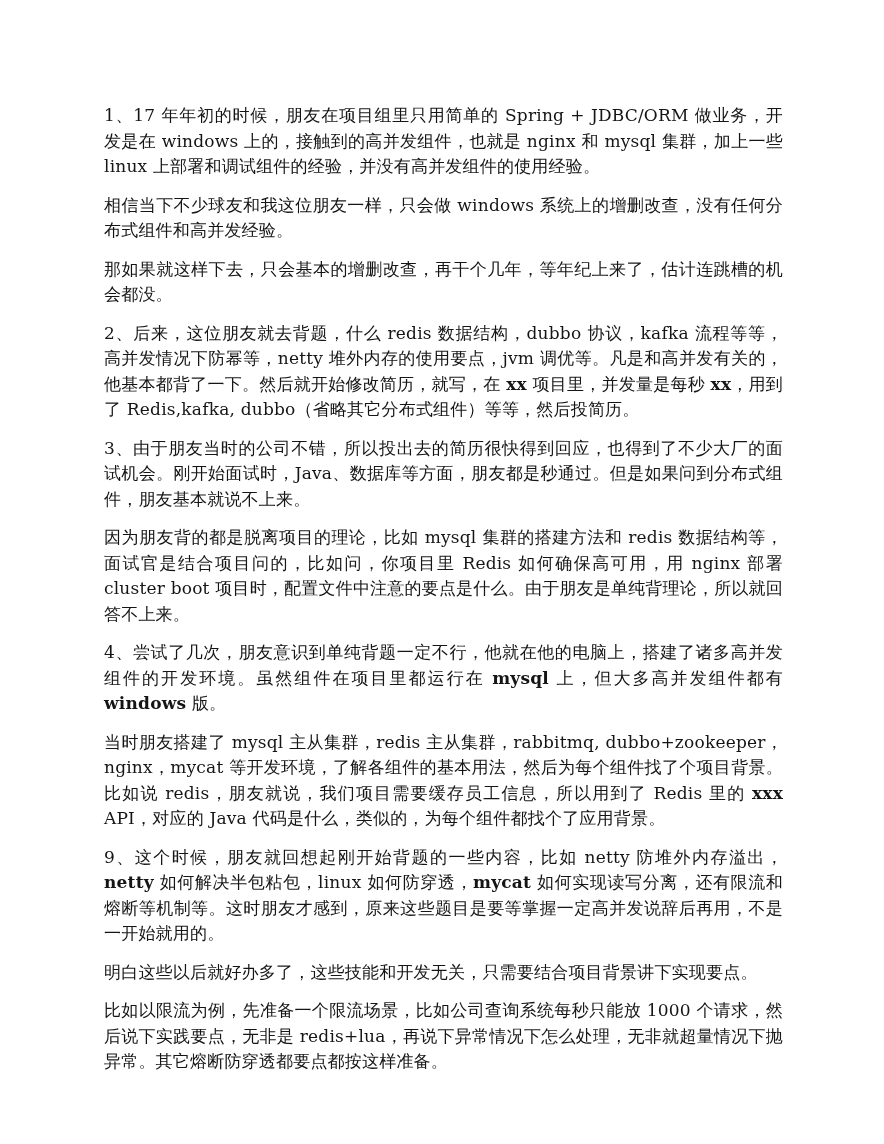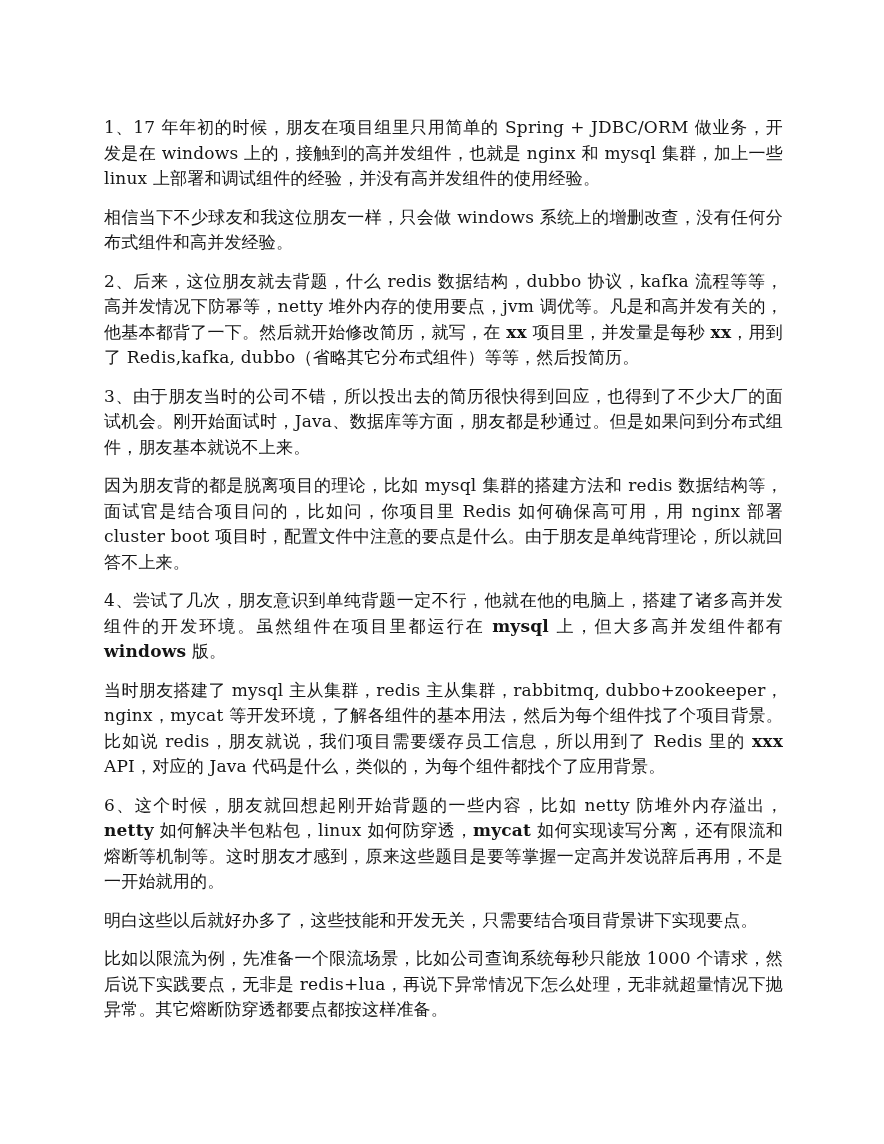--- a/index.html
+++ b/index.html
@@ -17,37 +17,38 @@
     width: 884px;
     min-height: 1144px;
     padding: 103px 101px 40px 104px;
     background: #ffffff;
     font-family: "DejaVu Serif", "Liberation Serif", serif;
     font-size: 17px;
     line-height: 1.5;
     color: #151515;
   }
   .page p {
-    margin: 12px 0 13px 0;
+    margin: 0 0 13px 0;
     text-align: justify;
     letter-spacing: 0.2px;
   }
   .page strong {
     font-weight: bold;
   }
 </style>
 </head>
 <body>
 
 <main class="page">
   <article>
       <p><span>1、17 年年初的时候，朋友在项目组里只用简单的 Spring + JDBC/ORM 做业务，开发是在 windows 上的，接触到的高并发组件，也就是 nginx 和 mysql 集群，加上一些 linux 上部署和调试组件的经验，并没有高并发组件的使用经验。</span></p>
       <p><span>相信当下不少球友和我这位朋友一样，只会做 windows 系统上的增删改查，没有任何分布式组件和高并发经验。</span></p>
+      <p><span>那如果就这样下去，只会基本的增删改查，再干个几年，等年纪上来了，估计连跳槽的机会都没。</span></p>
       <p><span>2、后来，这位朋友就去背题，什么 redis 数据结构，dubbo 协议，kafka 流程等等，高并发情况下防幂等，netty 堆外内存的使用要点，jvm 调优等。凡是和高并发有关的，他基本都背了一下。然后就开始修改简历，就写，在 </span><strong>xx</strong><span> 项目里，并发量是每秒 </span><strong>xx</strong><span>，用到了 Redis,kafka, dubbo（省略其它分布式组件）等等，然后投简历。</span></p>
       <p><span>3、由于朋友当时的公司不错，所以投出去的简历很快得到回应，也得到了不少大厂的面试机会。刚开始面试时，Java、数据库等方面，朋友都是秒通过。但是如果问到分布式组件，朋友基本就说不上来。</span></p>
       <p><span>因为朋友背的都是脱离项目的理论，比如 mysql 集群的搭建方法和 redis 数据结构等，面试官是结合项目问的，比如问，你项目里 Redis 如何确保高可用，用 nginx 部署 cluster boot 项目时，配置文件中注意的要点是什么。由于朋友是单纯背理论，所以就回答不上来。</span></p>
       <p><span>4、尝试了几次，朋友意识到单纯背题一定不行，他就在他的电脑上，搭建了诸多高并发组件的开发环境。虽然组件在项目里都运行在 </span><strong>mysql</strong><span> 上，但大多高并发组件都有 </span><strong>windows</strong><span> 版。</span></p>
       <p><span>当时朋友搭建了 mysql 主从集群，redis 主从集群，rabbitmq, dubbo+zookeeper，nginx，mycat 等开发环境，了解各组件的基本用法，然后为每个组件找了个项目背景。比如说 redis，朋友就说，我们项目需要缓存员工信息，所以用到了 Redis 里的 </span><strong>xxx</strong><span> API，对应的 Java 代码是什么，类似的，为每个组件都找个了应用背景。</span></p>
-      <p><span>6、这个时候，朋友就回想起刚开始背题的一些内容，比如 netty 防堆外内存溢出，</span><strong>netty</strong><span> 如何解决半包粘包，linux 如何防穿透，</span><strong>mycat</strong><span> 如何实现读写分离，还有限流和熔断等机制等。这时朋友才感到，原来这些题目是要等掌握一定高并发说辞后再用，不是一开始就用的。</span></p>
+      <p><span>9、这个时候，朋友就回想起刚开始背题的一些内容，比如 netty 防堆外内存溢出，</span><strong>netty</strong><span> 如何解决半包粘包，linux 如何防穿透，</span><strong>mycat</strong><span> 如何实现读写分离，还有限流和熔断等机制等。这时朋友才感到，原来这些题目是要等掌握一定高并发说辞后再用，不是一开始就用的。</span></p>
       <p><span>明白这些以后就好办多了，这些技能和开发无关，只需要结合项目背景讲下实现要点。</span></p>
       <p><span>比如以限流为例，先准备一个限流场景，比如公司查询系统每秒只能放 1000 个请求，然后说下实践要点，无非是 redis+lua，再说下异常情况下怎么处理，无非就超量情况下抛异常。其它熔断防穿透都要点都按这样准备。</span></p>
     </article>
 </main>
 
 </body></html>

